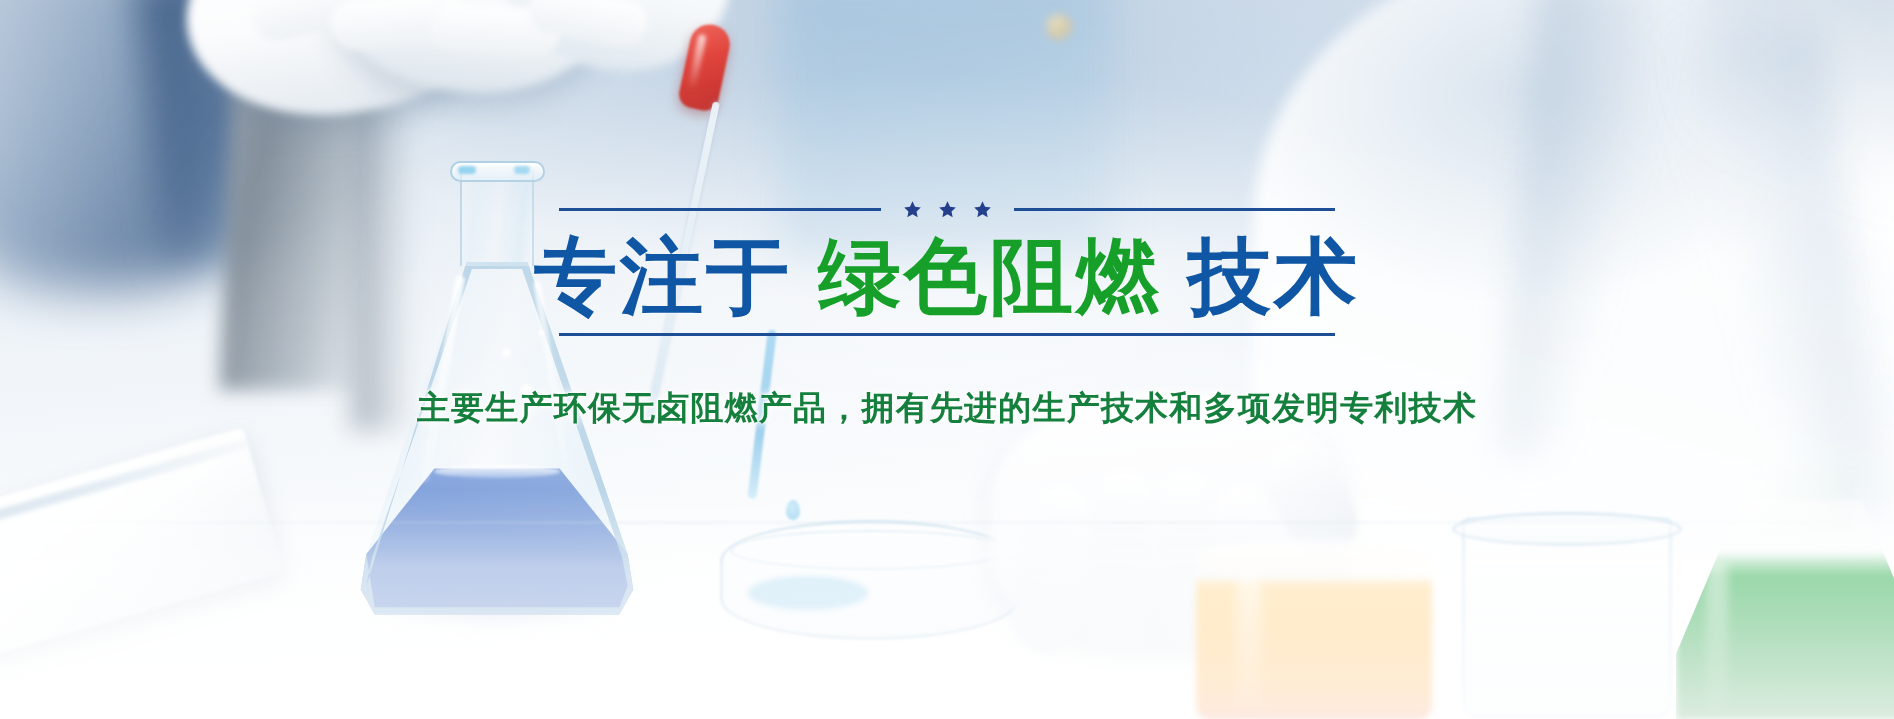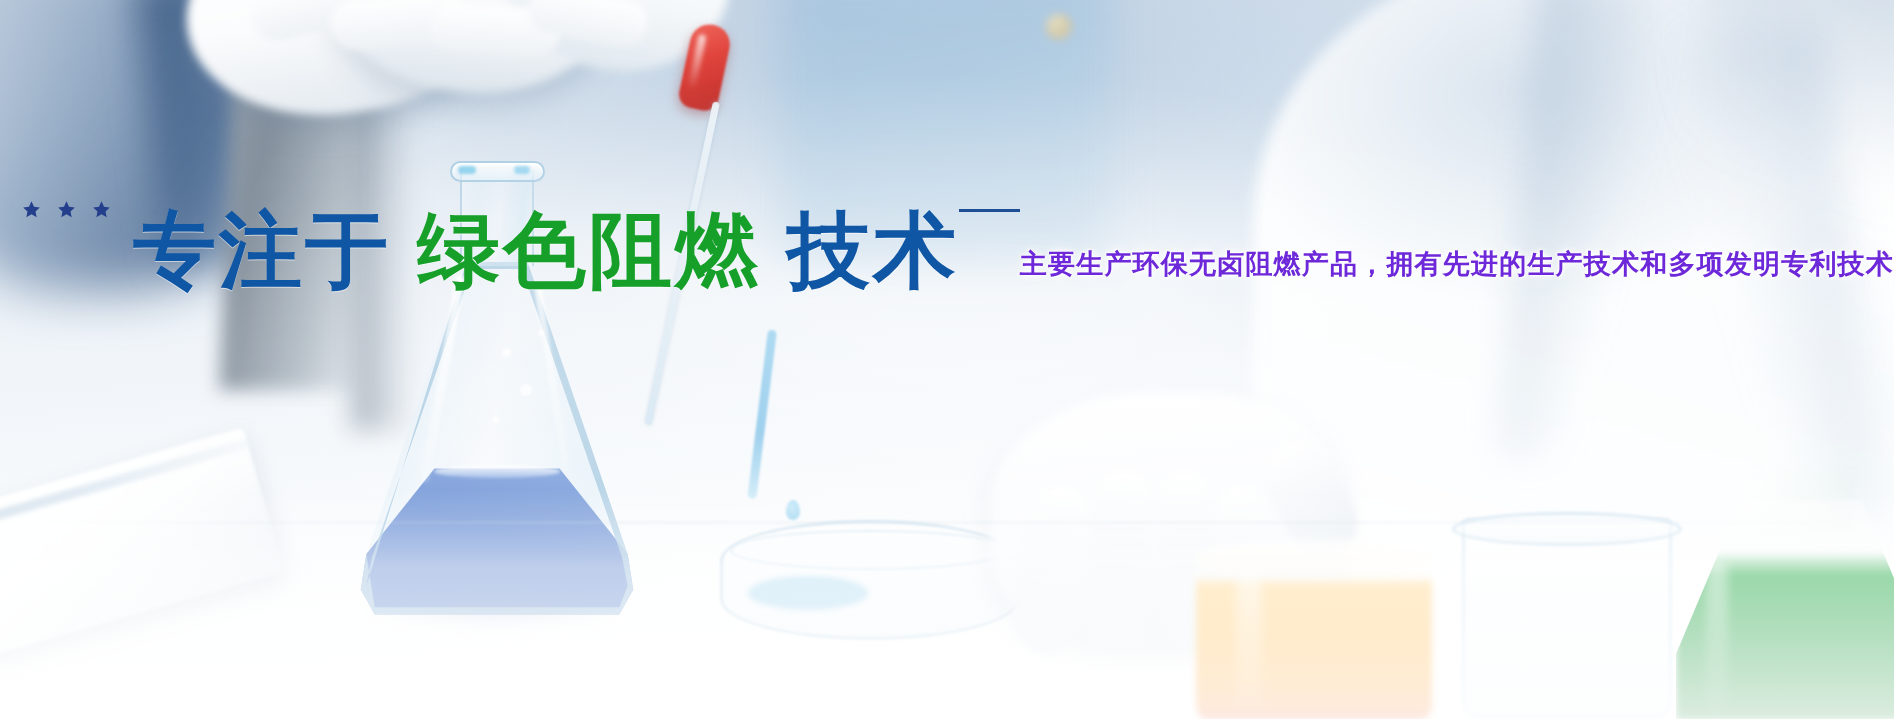--- a/index.html
+++ b/index.html
@@ -357,21 +357,21 @@
   }
   .haze{
     position:absolute; inset:0;
     background:radial-gradient(ellipse 62% 58% at 50% 46%, rgba(255,255,255,.40) 0%, rgba(255,255,255,0) 62%);
     pointer-events:none;
   }
 
   
   .content{
     position:absolute; inset:0;
-    display:flex; align-items:flex-start;
+    display:flex; flex-direction:column; align-items:center;
     padding-top:196px;
   }
 
   .rule-row{
     display:flex; align-items:center; justify-content:center;
     width:776px; height:26px; gap:0;
   }
   .rule{ height:3px; background:#1d4e96; flex:1 1 auto; }
   .rule.left{ margin-right:22px; }
   .rule.right{ margin-left:22px; }
@@ -403,24 +403,24 @@
     font-size:30px;
     font-weight:700;
     letter-spacing:.9px;
     color:#1d4e96;
     white-space:nowrap;
     text-shadow:0 1px 1px rgba(255,255,255,.6);
   }
 
   .tagline{
     margin-top:50px;
-    font-size:27px;
+    font-size:33px;
     font-weight:700;
     letter-spacing:1.2px;
-    color:#6d28d9;
+    color:#15803d;
     white-space:nowrap;
     text-shadow:
        0 0 7px rgba(255,255,255,.96),
        0 0 14px rgba(255,255,255,.88),
        1px 1px 2px rgba(255,255,255,.95),
       -1px -1px 2px rgba(255,255,255,.95);
   }
 </style>
 </head>
 <body>

